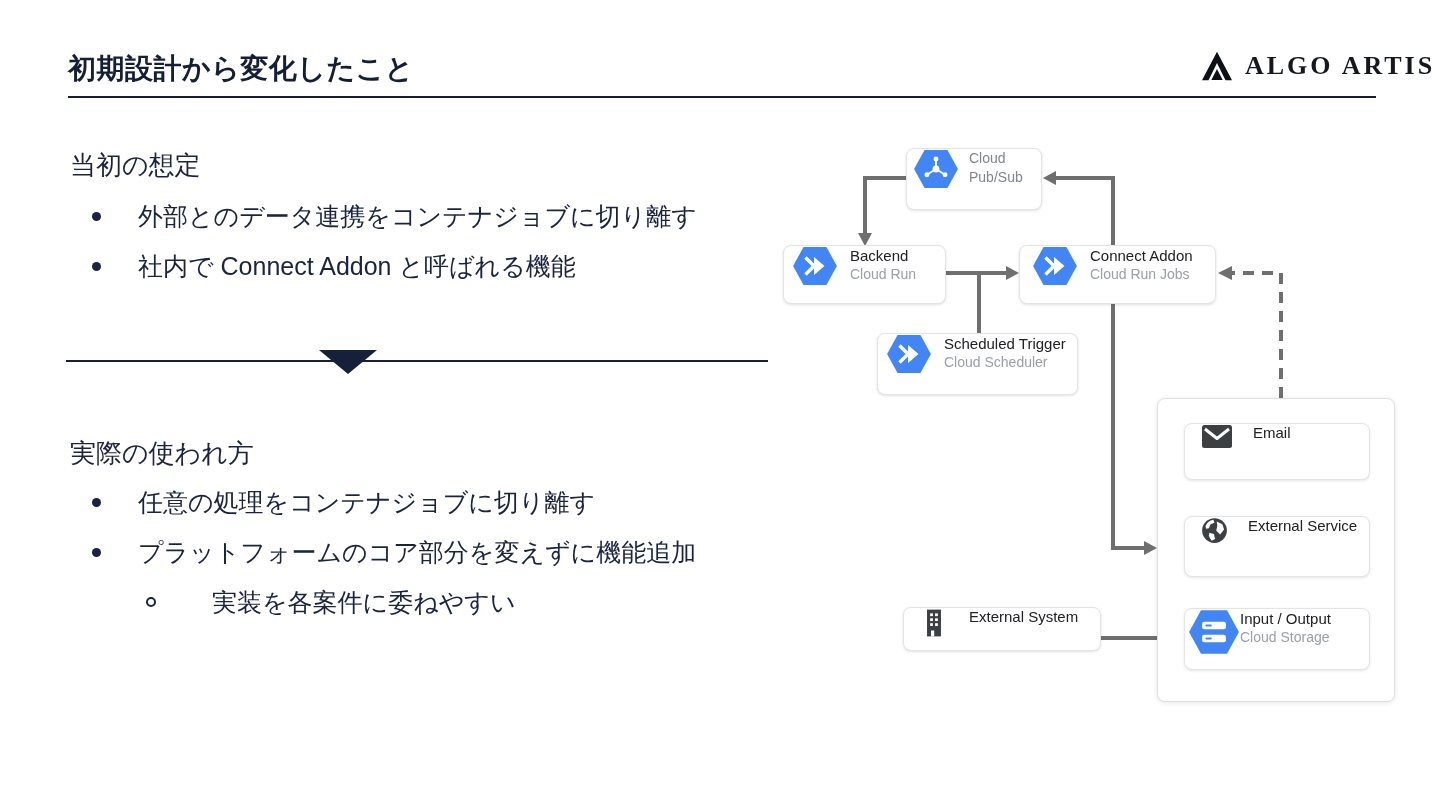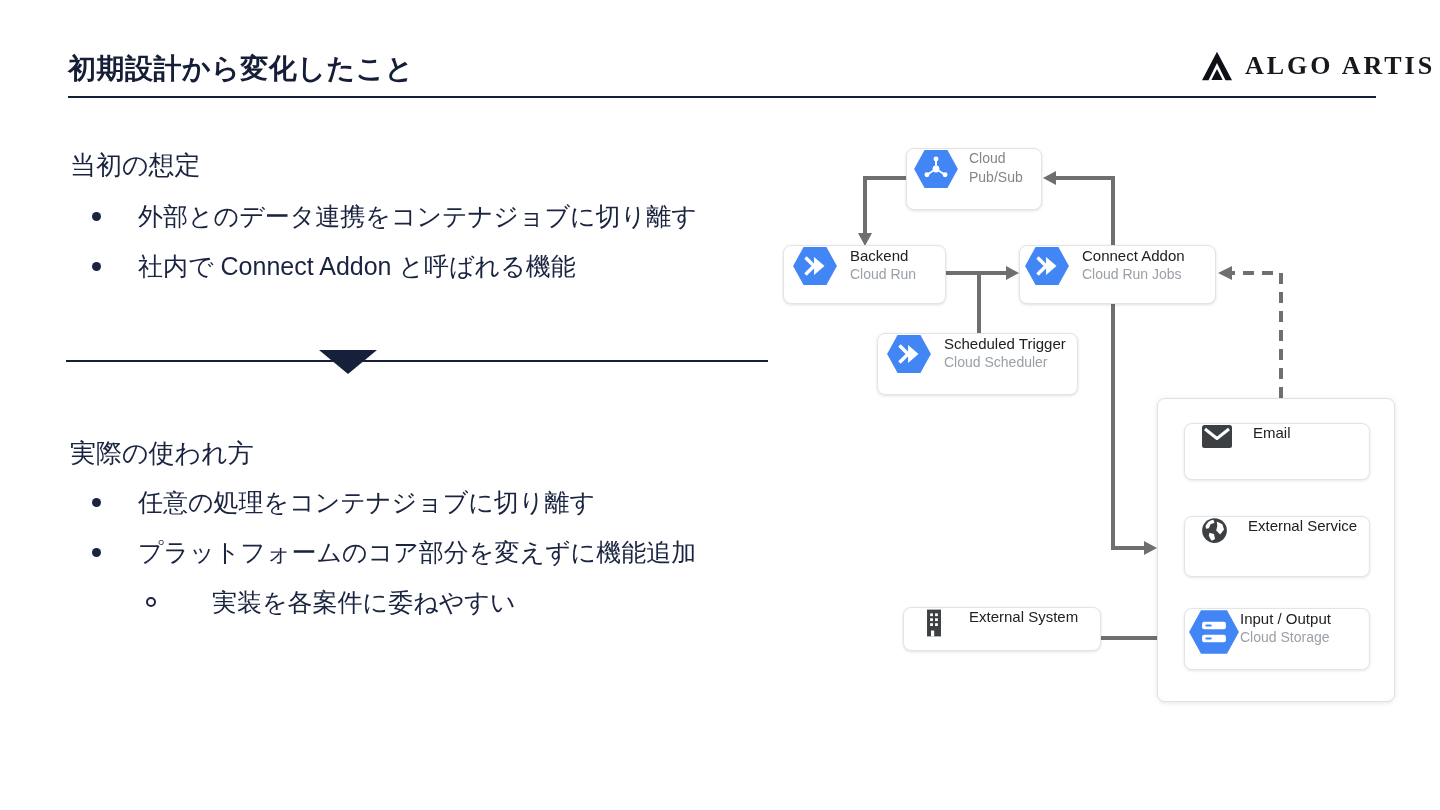--- a/index.html
+++ b/index.html
@@ -41,21 +41,21 @@
     position:absolute;background:#fff;border:1px solid #E4E4E4;border-radius:8px;
     box-shadow:0 1px 3px rgba(0,0,0,.12);display:flex;align-items:flex-start;box-sizing:border-box;z-index:2;
   }
   .card .txt{display:flex;flex-direction:column;justify-content:center;}
   .node-title{font-size:15px;color:#202124;line-height:19px;white-space:nowrap;}
   .node-sub{font-size:14px;color:#9AA0A6;line-height:19px;white-space:nowrap;}
   .node-gray{font-size:14px;color:#80868B;line-height:19px;white-space:nowrap;}
   .node-label{font-size:15px;color:#202124;white-space:nowrap;}
   #card-pubsub{left:906px;top:148px;width:136px;height:62px;padding-left:6px;gap:10px;}
   #card-backend{left:783px;top:245px;width:163px;height:59px;padding-left:8px;gap:12px;}
-  #card-connect{left:1019px;top:245px;width:197px;height:59px;padding-left:4px;gap:12px;}
+  #card-connect{left:1019px;top:245px;width:197px;height:59px;padding-left:12px;gap:12px;}
   #card-scheduler{left:877px;top:333px;width:201px;height:62px;padding-left:8px;gap:12px;}
   #card-extsystem{left:903px;top:607px;width:198px;height:44px;padding-left:17px;gap:22px;}
   .panel{
     position:absolute;left:1157px;top:398px;width:236px;height:302px;background:#fff;
     border:1px solid #E0E0E0;border-radius:8px;box-shadow:0 1px 5px rgba(0,0,0,.10);z-index:2;
   }
   #card-email{left:26px;top:24px;width:186px;height:57px;padding-left:16px;gap:20px;}
   #card-extservice{left:26px;top:117px;width:186px;height:61px;padding-left:16px;gap:20px;}
   #card-io{left:26px;top:209px;width:186px;height:62px;padding-left:3px;gap:0;}
   .panel .card{box-shadow:0 1px 3px rgba(0,0,0,.10);}

